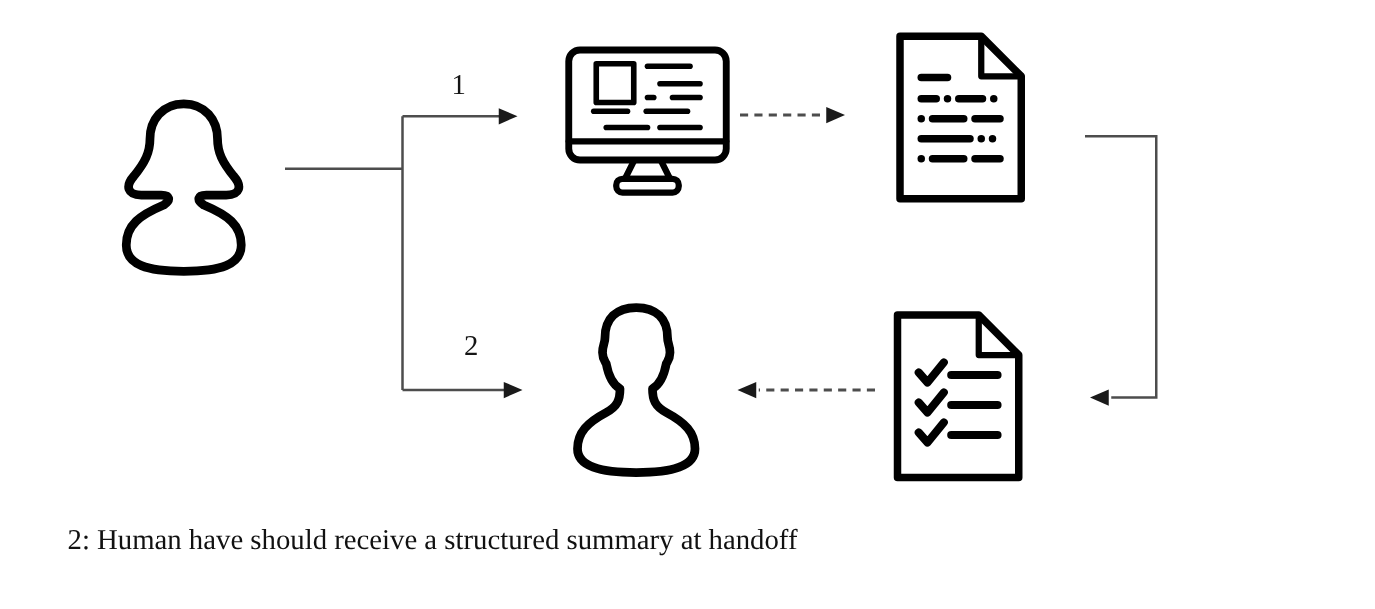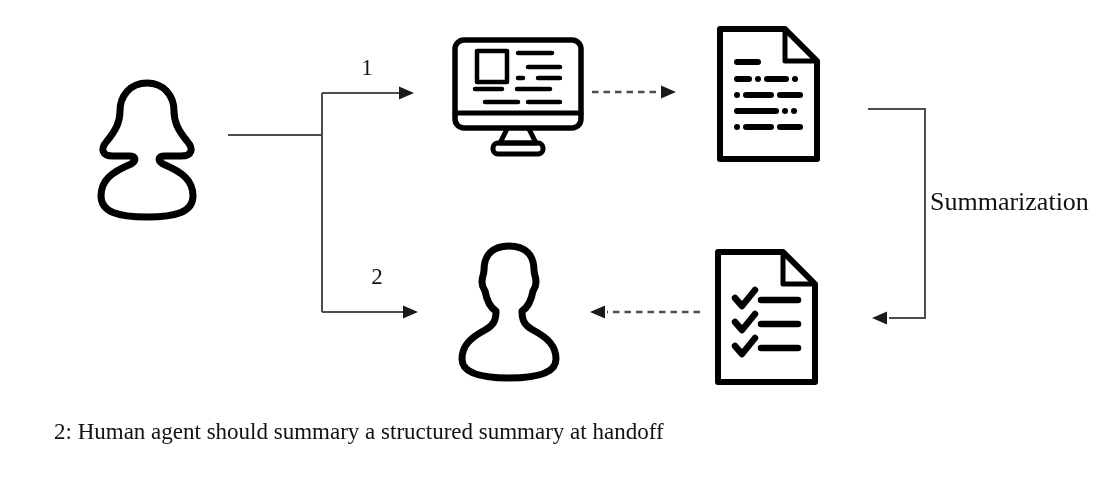--- a/index.html
+++ b/index.html
@@ -170,19 +170,18 @@
              C 72,85 70,80 70,71
              C 75,68 79,62 81,51
              C 82,49 84,47 84,42
              C 84,36 82,35 82,30
              C 82,15 73,6 57,6 Z" stroke="#000000" stroke-width="7" stroke-linejoin="round"></path>
   </svg>
 
   <div class="flow-label" style="left:355px; top:55px; width:24px;">1</div>
   <div class="flow-label" style="left:365px; top:264px; width:24px;">2</div>
 
-  <div class="summarization-label">Summarization</div>
 
   <div class="legend">
-    <div>2: Human agent should summary a structured summary at handoff</div>
+    <div>2: Human have should receive a structured summary at handoff</div>
   </div>
 
 </div>
 
 </body></html>

